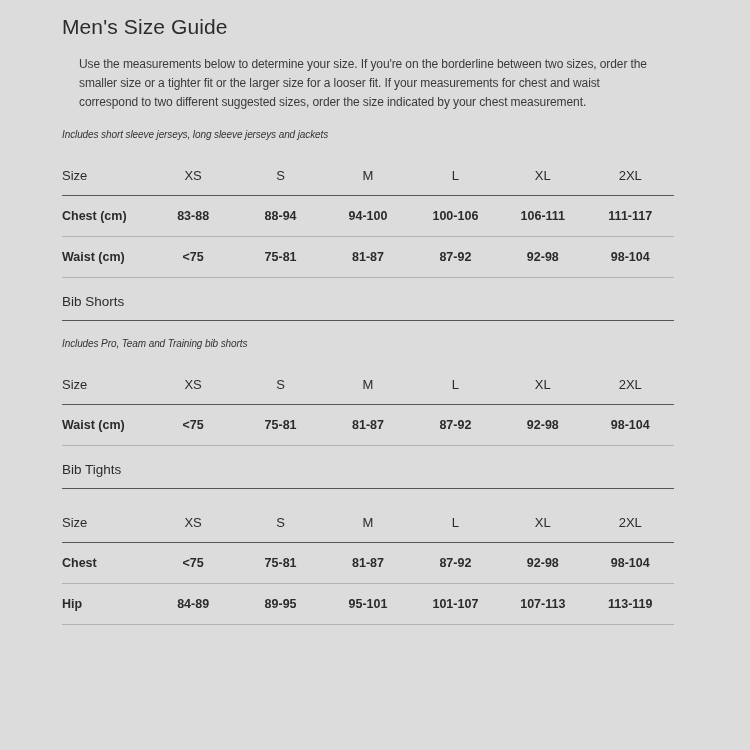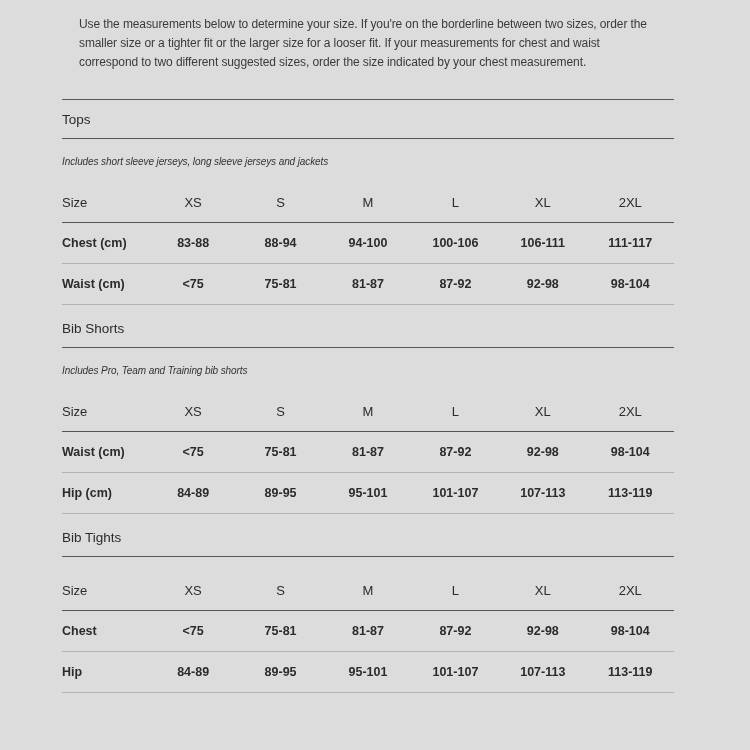--- a/index.html
+++ b/index.html
@@ -80,24 +80,24 @@
     vertical-align:middle;
     font-weight:bold;
   }
   .size-table .label-col{text-align:left}
 </style>
 </head>
 <body>
 
 <div class="page">
 
+  <h1 class="page-title">Men's Size Guide</h1>
 
   <p class="intro">Use the measurements below to determine your size. If you're on the borderline between two sizes, order the smaller size or a tighter fit or the larger size for a looser fit. If your measurements for chest and waist correspond to two different suggested sizes, order the size indicated by your chest measurement.</p>
 
-  <div class="section-head first">Tops</div>
   <p class="note">Includes short sleeve jerseys, long sleeve jerseys and jackets</p>
   <table class="size-table">
       <thead>
         <tr>
           <th class="label-col">Size</th>
           <th>XS</th>
           <th>S</th>
           <th>M</th>
           <th>L</th>
           <th>XL</th>
@@ -143,29 +143,20 @@
       <tbody>
         <tr>
           <td class="label-col">Waist (cm)</td>
           <td>&lt;75</td>
           <td>75-81</td>
           <td>81-87</td>
           <td>87-92</td>
           <td>92-98</td>
           <td>98-104</td>
         </tr>
-        <tr>
-          <td class="label-col">Hip (cm)</td>
-          <td>84-89</td>
-          <td>89-95</td>
-          <td>95-101</td>
-          <td>101-107</td>
-          <td>107-113</td>
-          <td>113-119</td>
-        </tr>
       </tbody>
     </table>
 
   <div class="section-head">Bib Tights</div>
   <table class="size-table">
       <thead>
         <tr>
           <th class="label-col">Size</th>
           <th>XS</th>
           <th>S</th>

